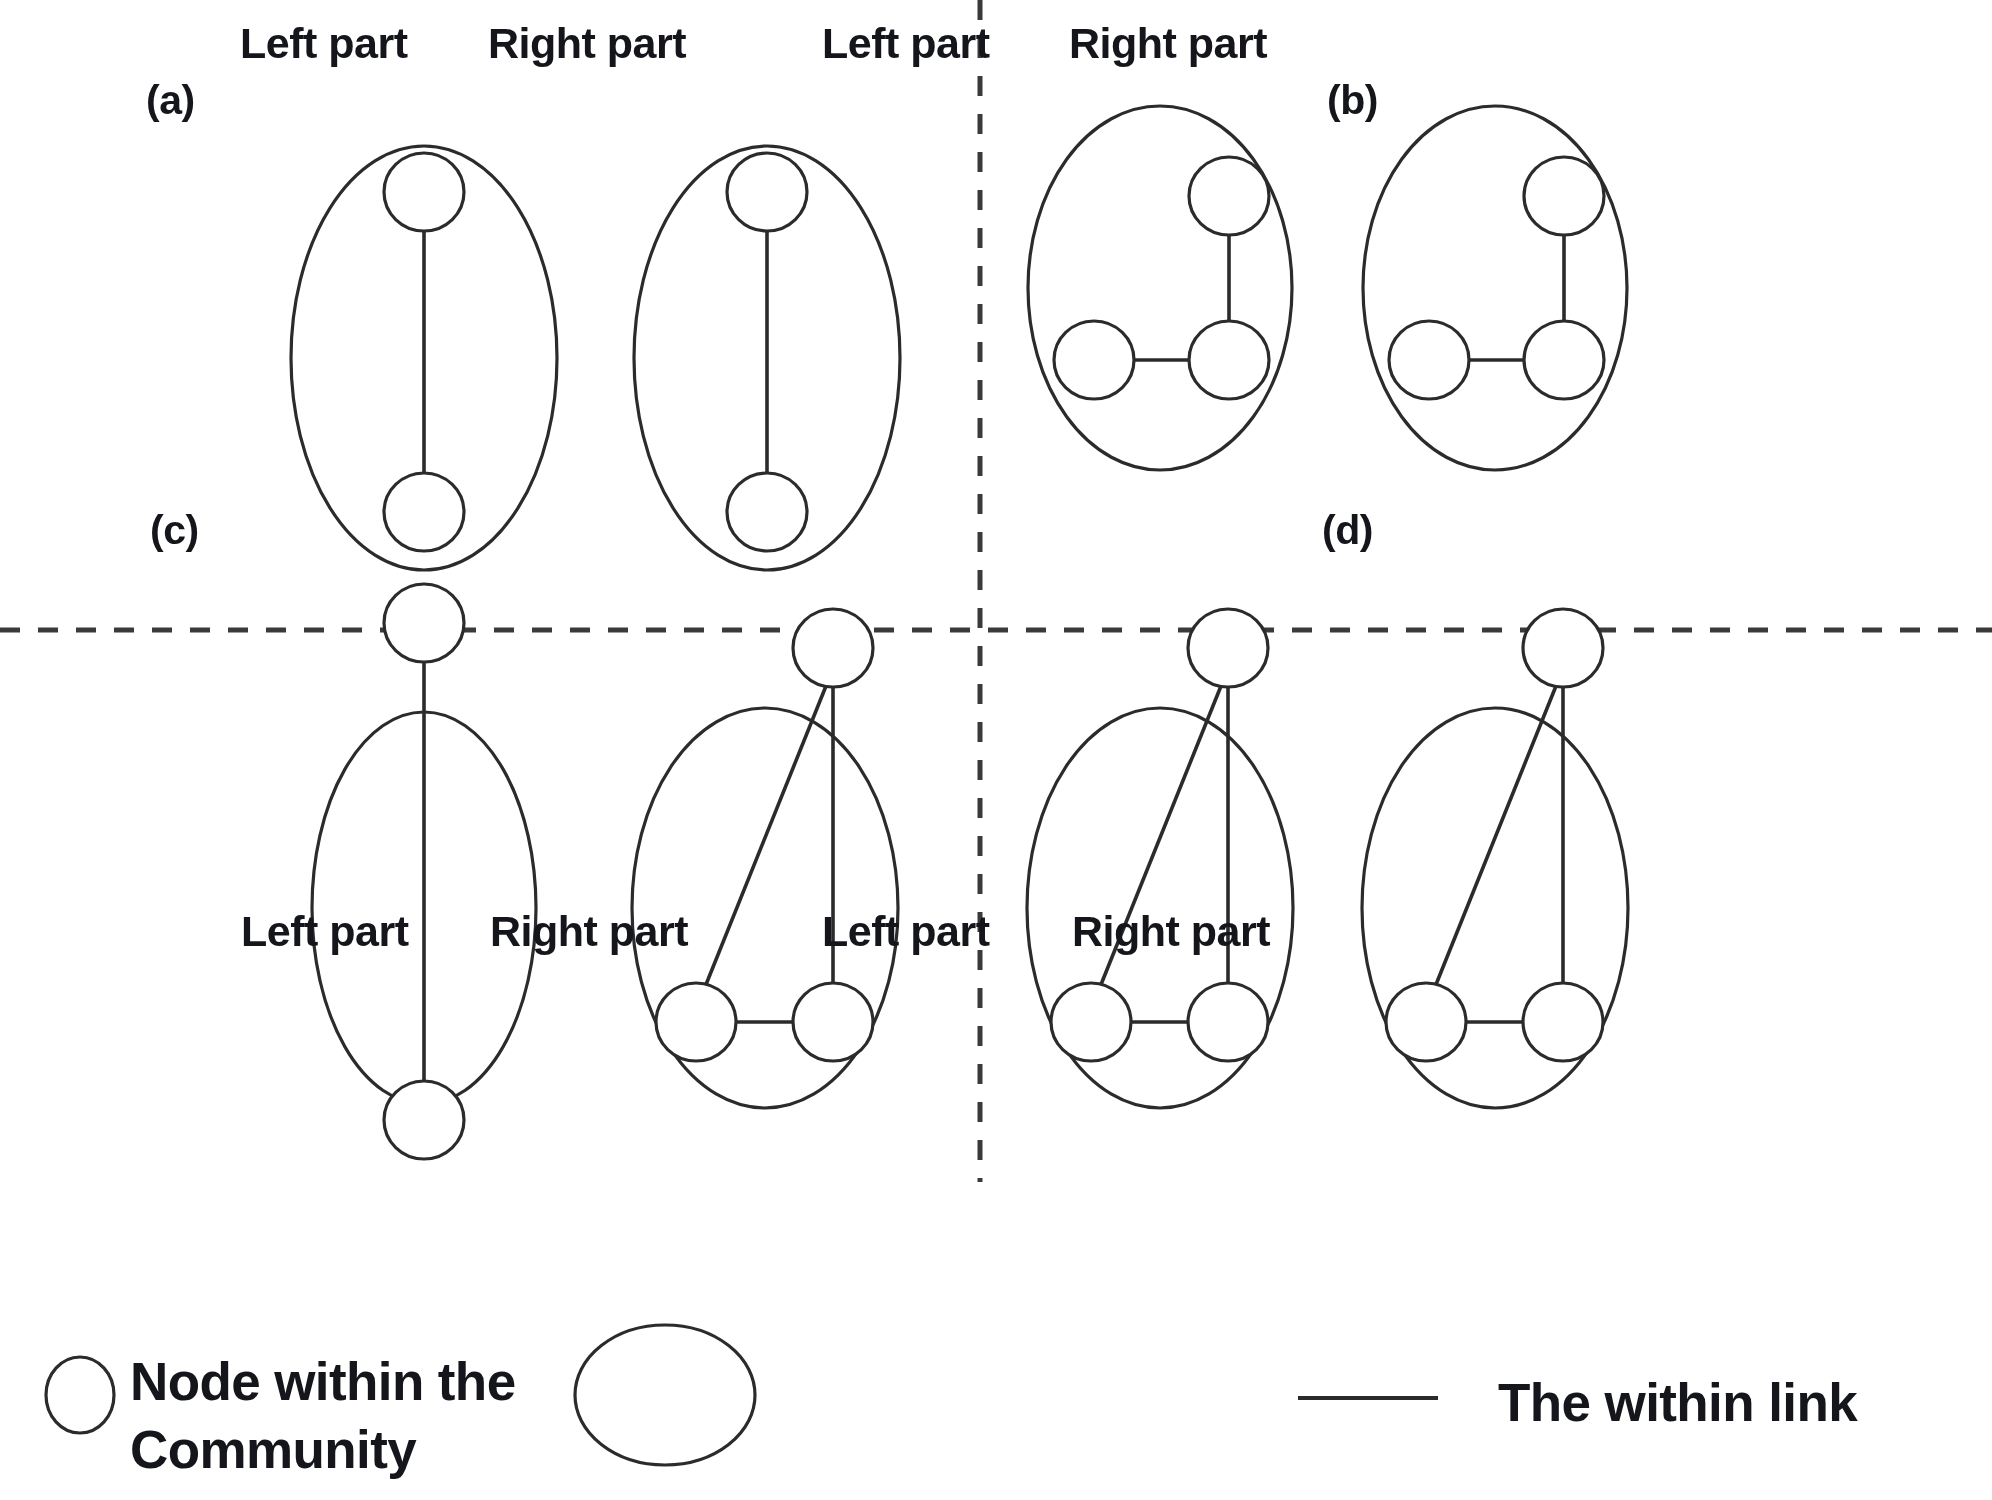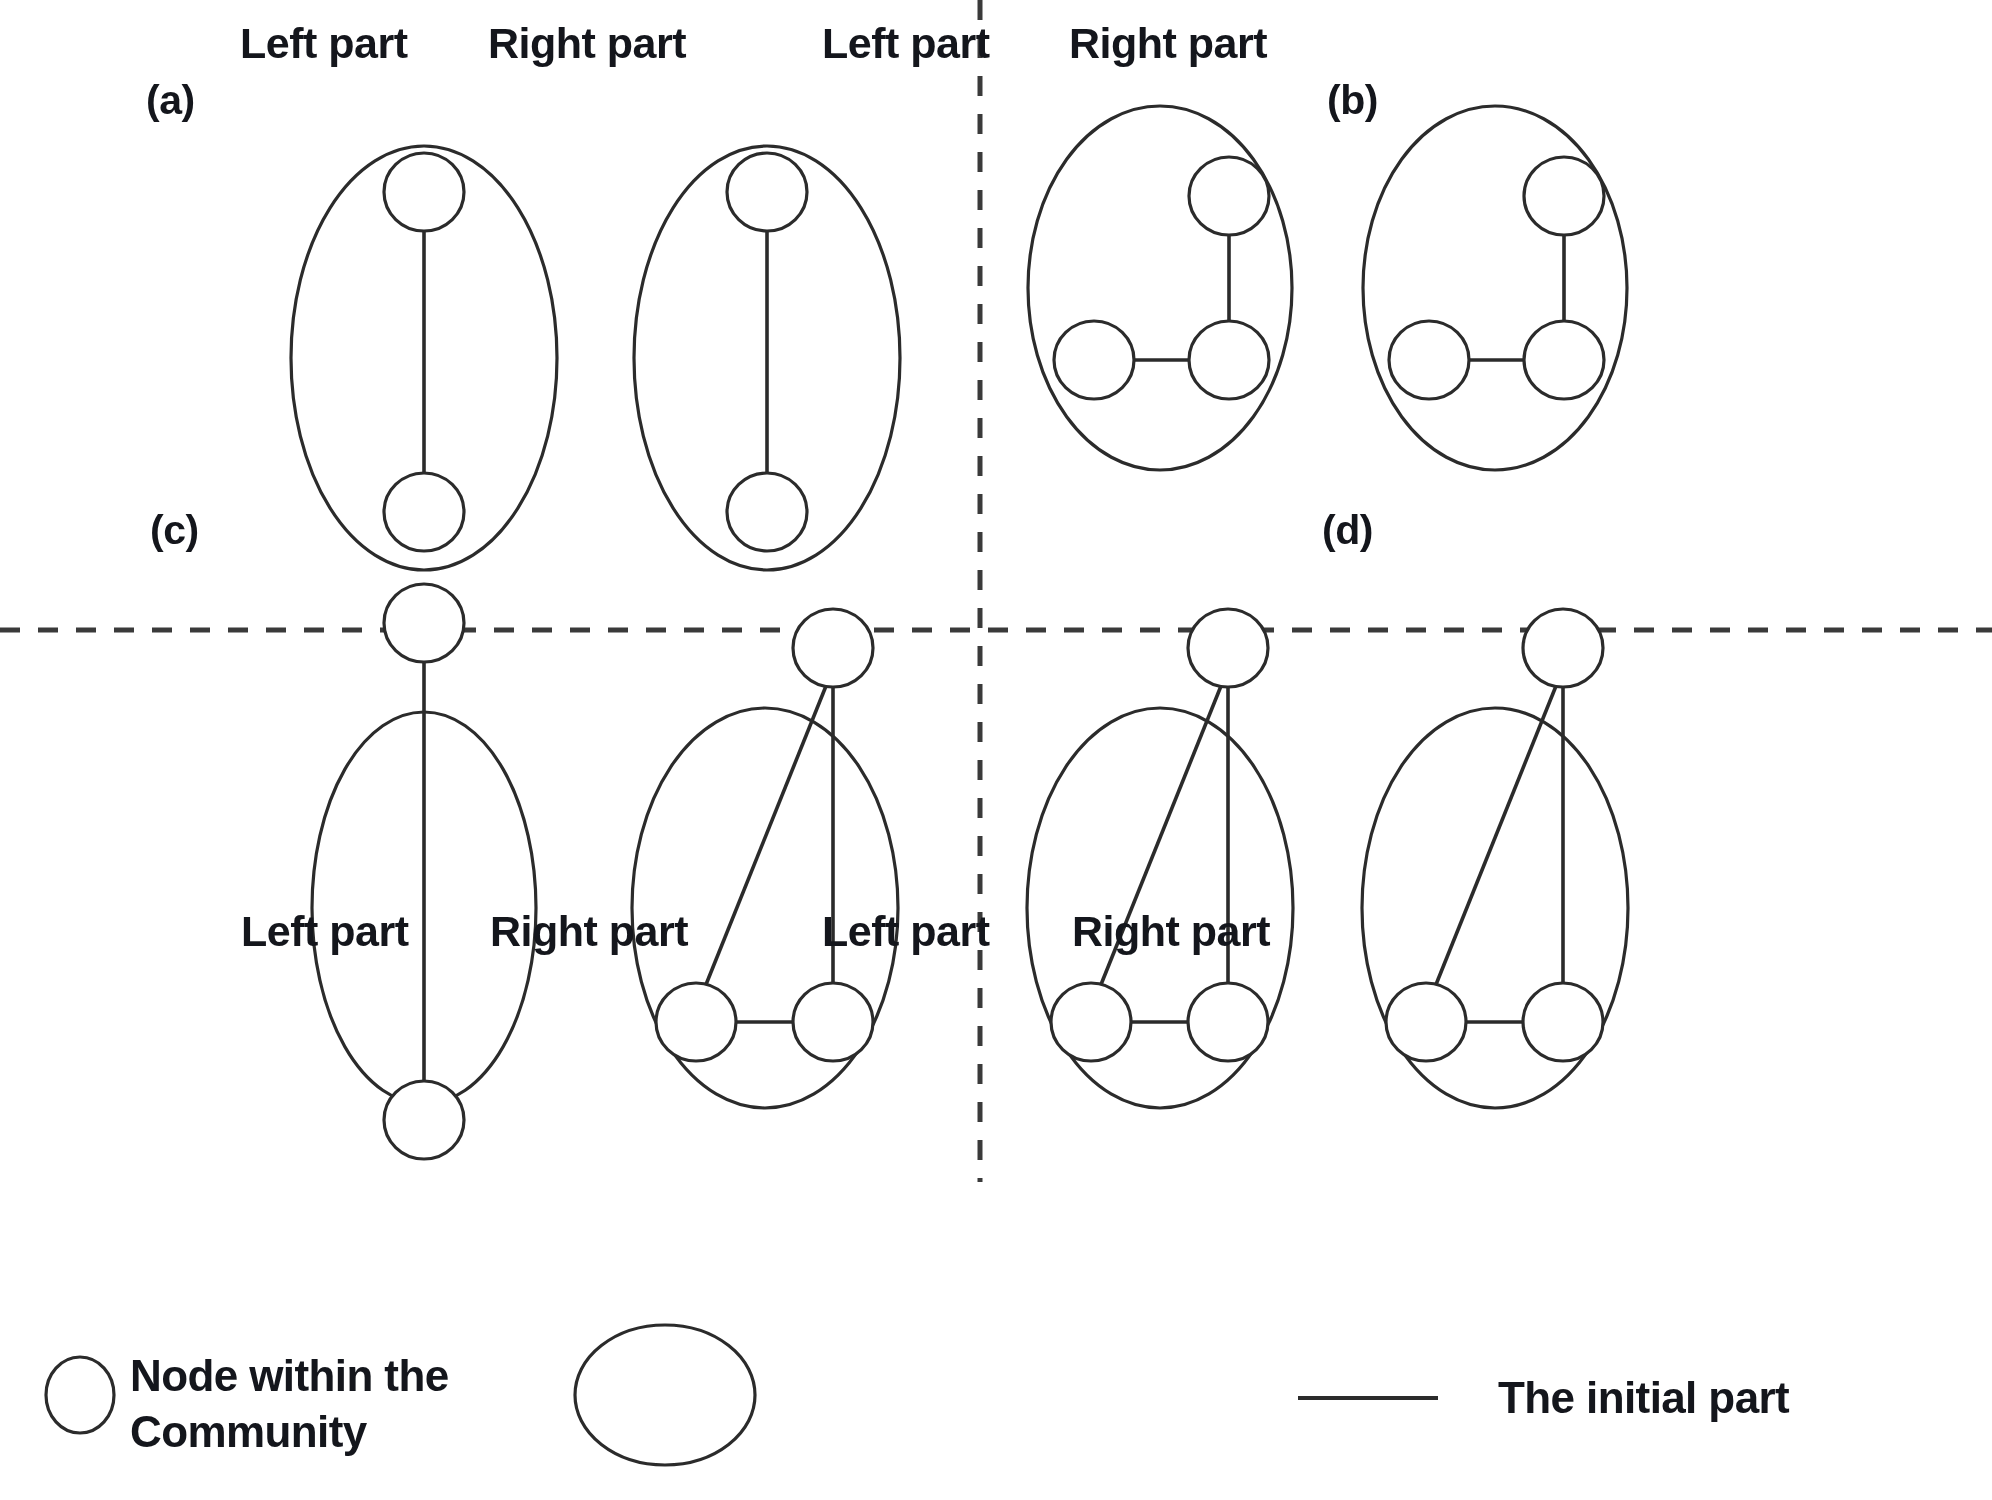--- a/index.html
+++ b/index.html
@@ -38,21 +38,21 @@
   }
   .part-label {
     font-size: 43px;
     letter-spacing: -0.5px;
   }
   .panel-tag {
     font-size: 41px;
     letter-spacing: -0.5px;
   }
   .legend-label {
-    font-size: 44px;
+    font-size: 53px;
     letter-spacing: -0.6px;
     text-align: left;
   }
   .legend-label.two-line { line-height: 1.28; }
 </style>
 </head>
 <body>
 
 <div id="figure-root">
 
@@ -150,15 +150,15 @@
   <div class="lbl panel-tag" style="left:1322px; top:508px;">(d)</div>
   <div class="lbl part-label" style="left:822px; top:908px;">Left part</div>
   <div class="lbl part-label" style="left:1072px; top:908px;">Right part</div>
 
   <div class="lbl legend-label two-line" style="left:130px; top:1348px;">
     <div>Node within the</div>
     <div>Community</div>
   </div>
 
 
-  <div class="lbl legend-label" style="left:1498px; top:1374px;">The initial part</div>
+  <div class="lbl legend-label" style="left:1498px; top:1374px;">The within link</div>
 
 </div>
 
 </body></html>

